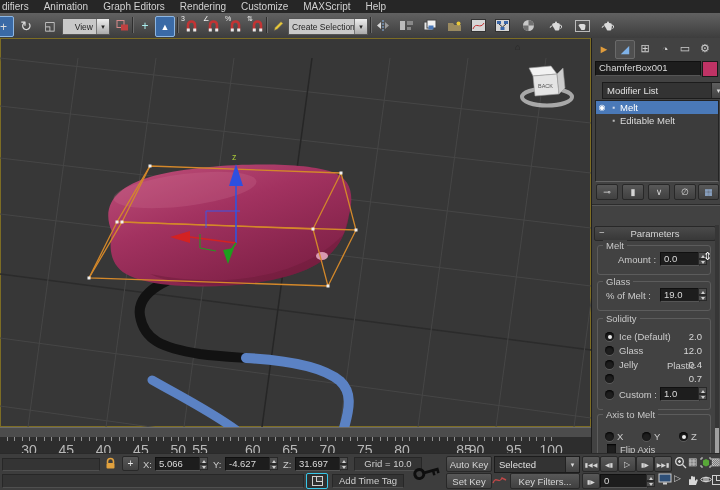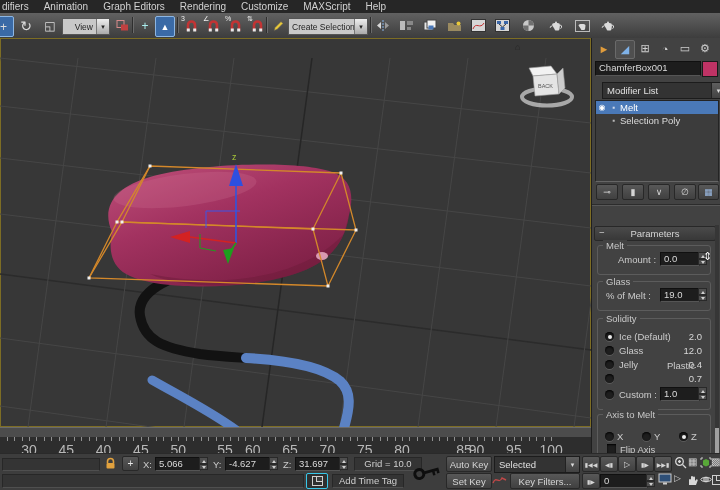--- a/index.html
+++ b/index.html
@@ -327,21 +327,21 @@
 
     <div id="stackbox">
       <div class="stkrow sel">
         <span style="width:12px;text-align:center;font-size:8px;color:#fff;">◉</span>
         <span style="width:12px;text-align:center;font-size:8px;color:#cdd8ea;">▪</span>
         <span>Melt</span>
       </div>
       <div class="stkrow">
         <span style="width:12px;"></span>
         <span style="width:12px;text-align:center;font-size:8px;color:#b8b8b8;">▪</span>
-        <span>Selection Poly</span>
+        <span>Editable Melt</span>
       </div>
     </div>
 
     <div class="btn" style="left:4px;top:146px;width:20px;height:14px;font-size:9px;">⊸</div>
     <div class="btn" style="left:30px;top:146px;width:20px;height:14px;font-size:9px;">▮</div>
     <div class="btn" style="left:56px;top:146px;width:20px;height:14px;font-size:9px;">∨</div>
     <div class="btn" style="left:82px;top:146px;width:20px;height:14px;font-size:9px;">∅</div>
     <div class="btn" style="left:106px;top:146px;width:19px;height:14px;font-size:9px;color:#9ab8e0;">▦</div>
 
     <div style="position:absolute;left:0;top:166px;width:129px;height:1px;background:#2c2c2c;box-shadow:0 1px 0 #585858;"></div>
@@ -487,21 +487,21 @@
       <i style="left: 521.36px;"></i>
       <i style="left: 528.82px;"></i>
       <i style="left: 536.28px;"></i>
       <i style="left: 543.74px;"></i>
       <i style="left: 551.2px;"></i>
       <b style="left: 29px;">30</b>
       <b style="left: 66.3px;">45</b>
       <b style="left: 103.6px;">40</b>
       <b style="left: 140.9px;">45</b>
       <b style="left: 178.2px;">50</b>
-      <b style="left: 225px;">55</b>
+      <b style="left: 200px;">55</b>
       <b style="left: 252.8px;">60</b>
       <b style="left: 290.1px;">65</b>
       <b style="left: 327.4px;">70</b>
       <b style="left: 364.7px;">75</b>
       <b style="left: 402px;">80</b>
       <b style="left: 464px;">85</b>
       <b style="left: 476.6px;">90</b>
       <b style="left: 513.9px;">95</b>
       <b style="left: 551.2px;">100</b>
     </div>

